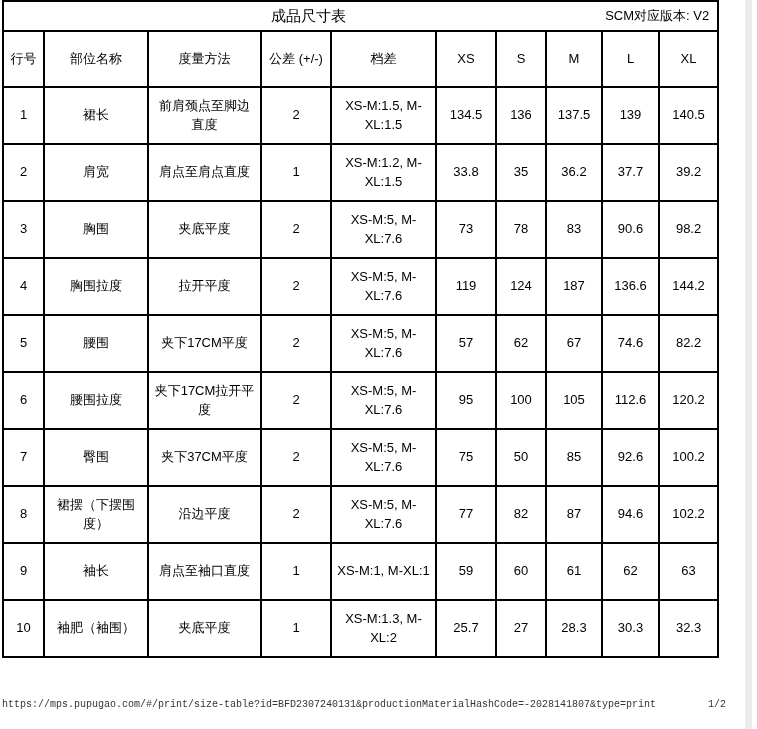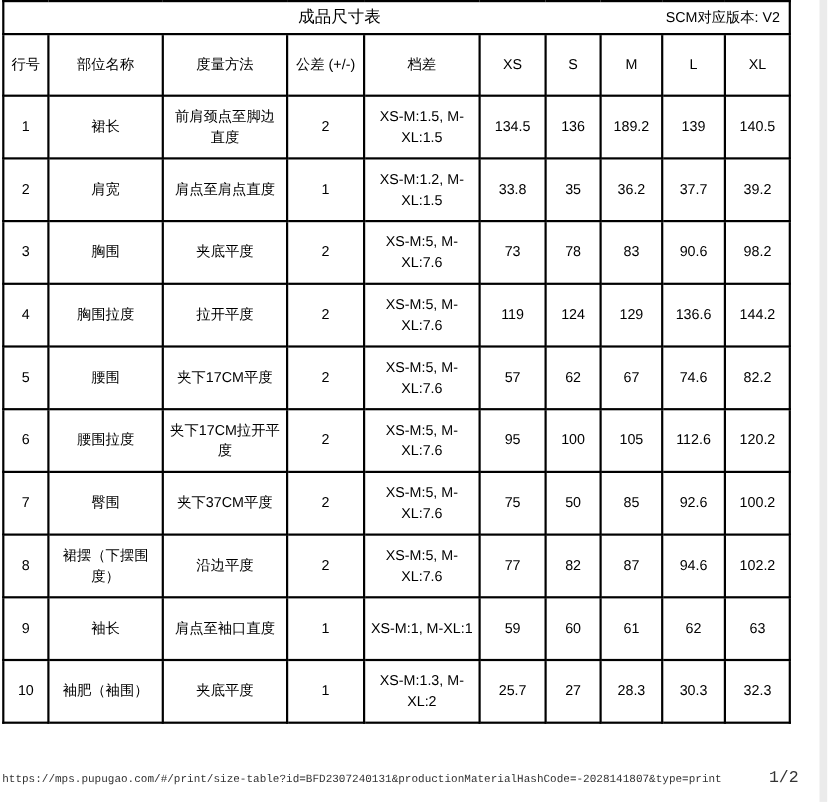--- a/index.html
+++ b/index.html
@@ -75,21 +75,21 @@
   }
   .footer-url {
     font-family: "Liberation Mono", "DejaVu Sans Mono", monospace;
     font-size: 10px;
     color: #333333;
     margin-left: 2px;
     white-space: nowrap;
   }
   .footer-page {
     font-family: "Liberation Mono", "DejaVu Sans Mono", monospace;
-    font-size: 15px;
+    font-size: 10px;
     color: #333333;
     white-space: nowrap;
   }
 </style>
 </head>
 <body>
 
 <div class="stage">
 
   <table class="size-table">
@@ -127,21 +127,21 @@
           <th>XL</th>
         </tr>
     <tr class="data-row">
           <td class="num-cell">1</td>
           <td>裙长</td>
           <td>前肩颈点至脚边直度</td>
           <td class="num-cell">2</td>
           <td>XS-M:1.5, M-XL:1.5</td>
           <td class="num-cell">134.5</td>
           <td class="num-cell">136</td>
-          <td class="num-cell">189.2</td>
+          <td class="num-cell">137.5</td>
           <td class="num-cell">139</td>
           <td class="num-cell">140.5</td>
         </tr>
         <tr class="data-row">
           <td class="num-cell">2</td>
           <td>肩宽</td>
           <td>肩点至肩点直度</td>
           <td class="num-cell">1</td>
           <td>XS-M:1.2, M-XL:1.5</td>
           <td class="num-cell">33.8</td>
@@ -163,21 +163,21 @@
           <td class="num-cell">98.2</td>
         </tr>
         <tr class="data-row">
           <td class="num-cell">4</td>
           <td>胸围拉度</td>
           <td>拉开平度</td>
           <td class="num-cell">2</td>
           <td>XS-M:5, M-XL:7.6</td>
           <td class="num-cell">119</td>
           <td class="num-cell">124</td>
-          <td class="num-cell">129</td>
+          <td class="num-cell">187</td>
           <td class="num-cell">136.6</td>
           <td class="num-cell">144.2</td>
         </tr>
         <tr class="data-row">
           <td class="num-cell">5</td>
           <td>腰围</td>
           <td>夹下17CM平度</td>
           <td class="num-cell">2</td>
           <td>XS-M:5, M-XL:7.6</td>
           <td class="num-cell">57</td>

